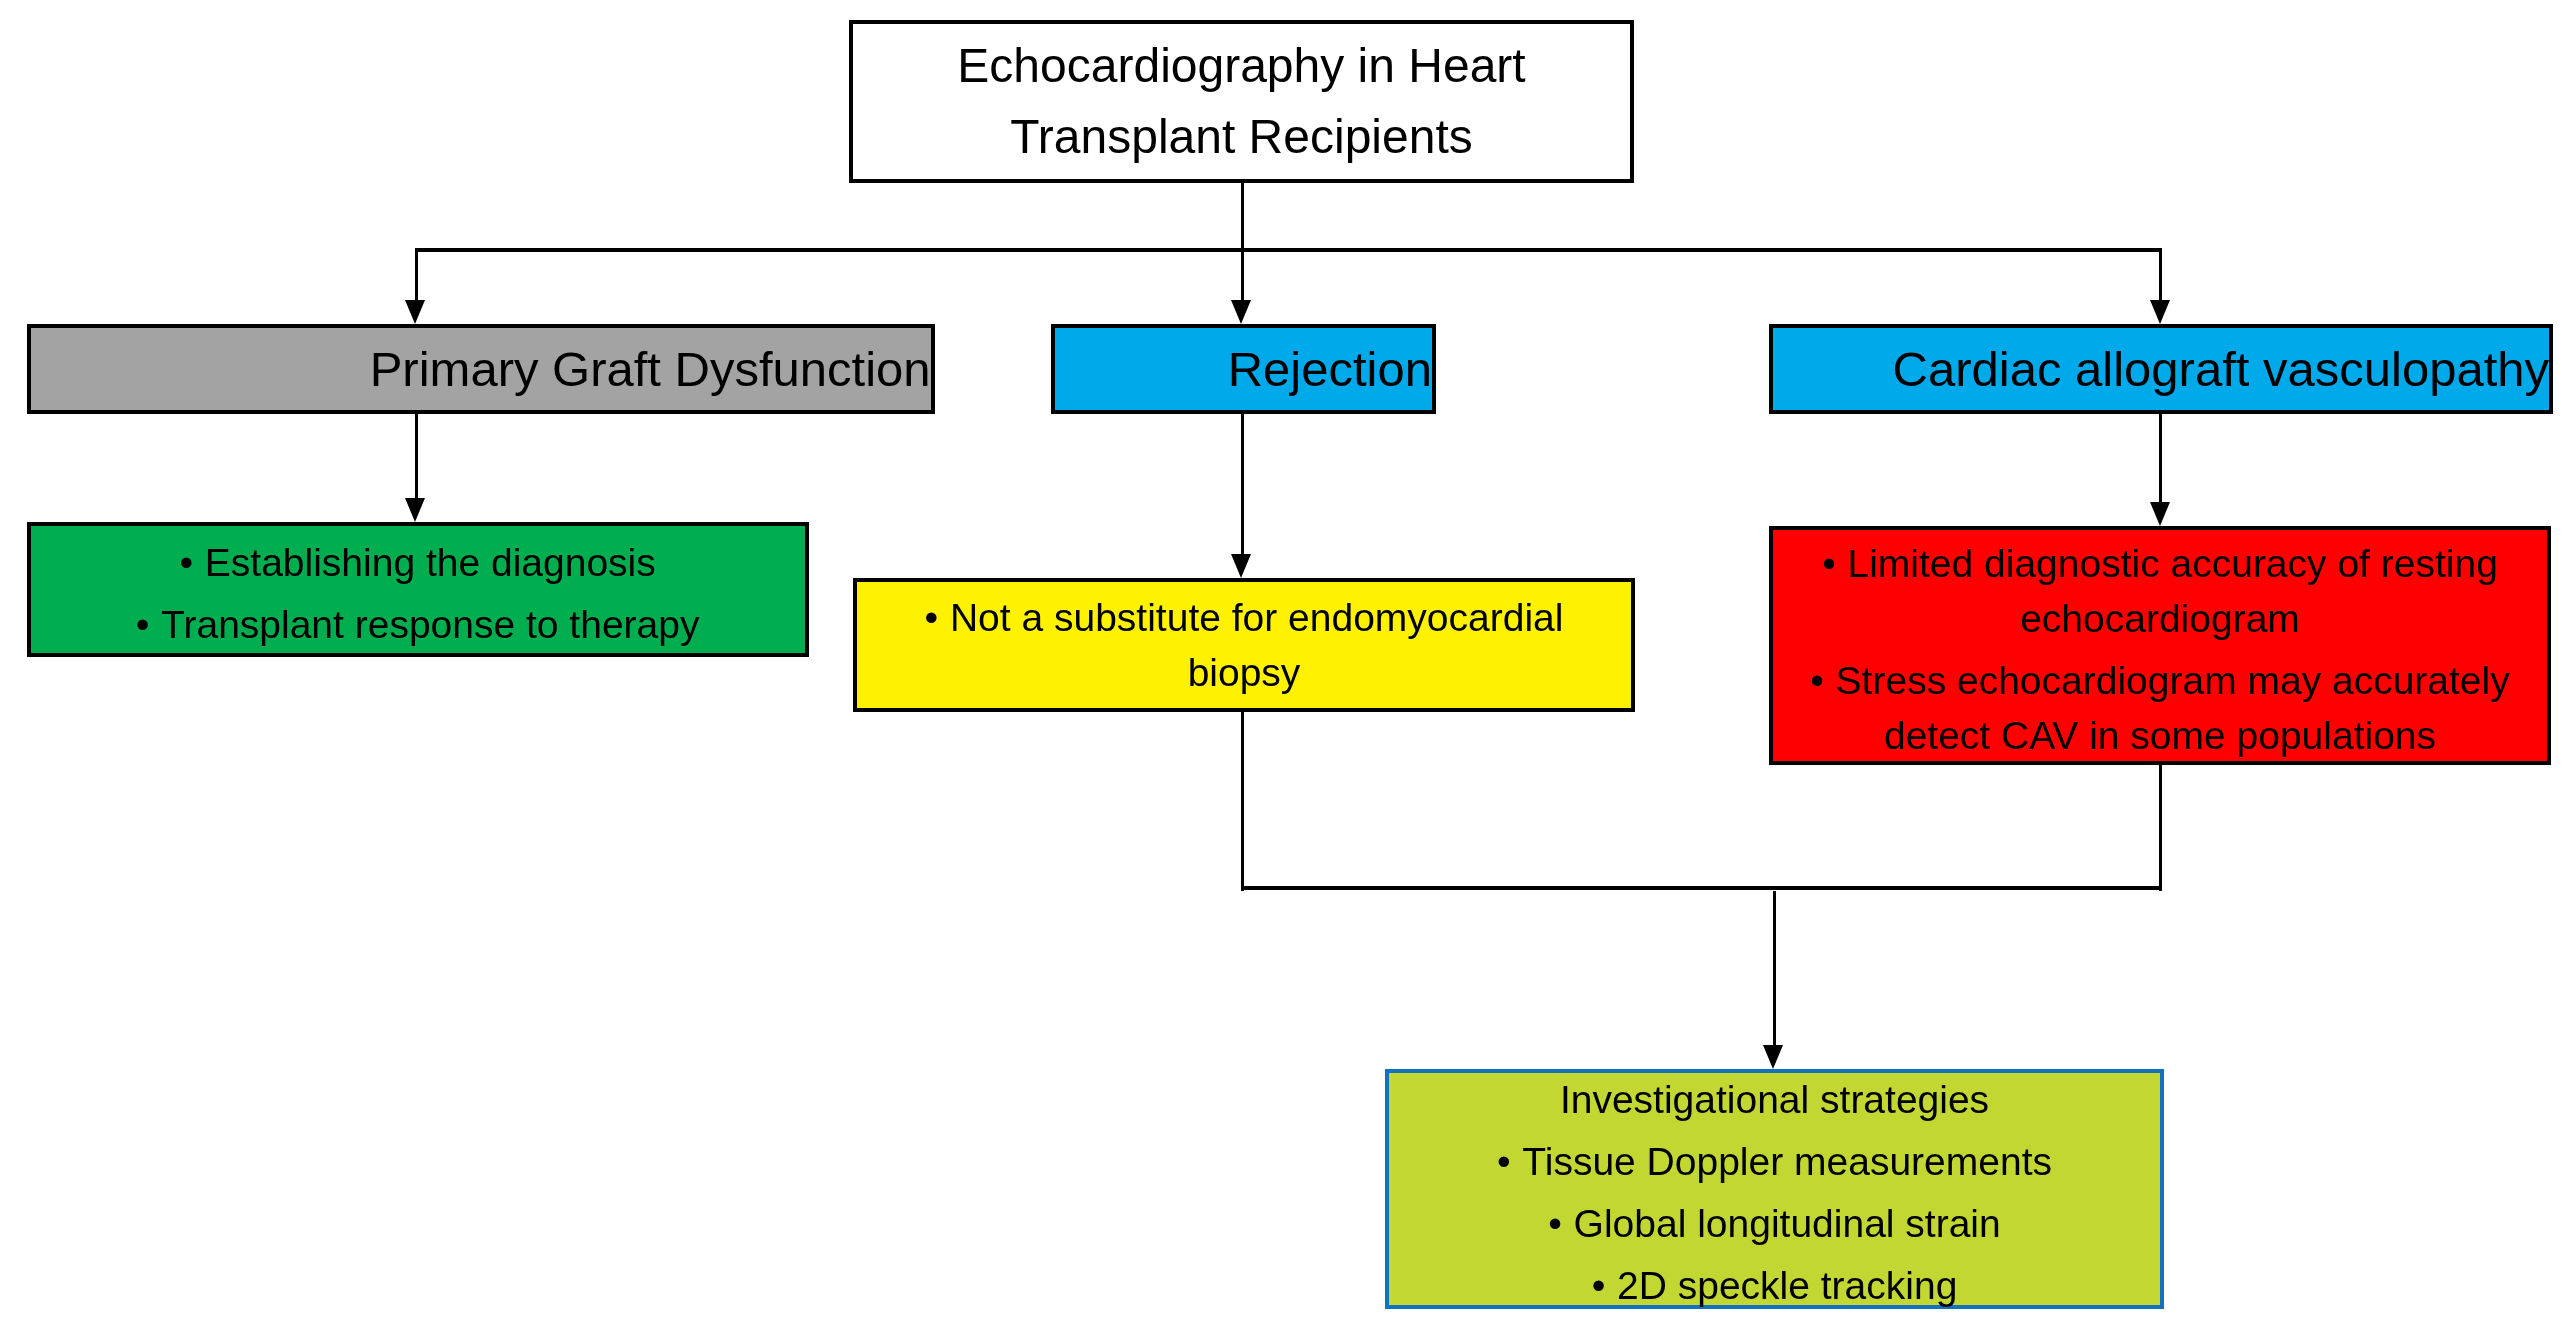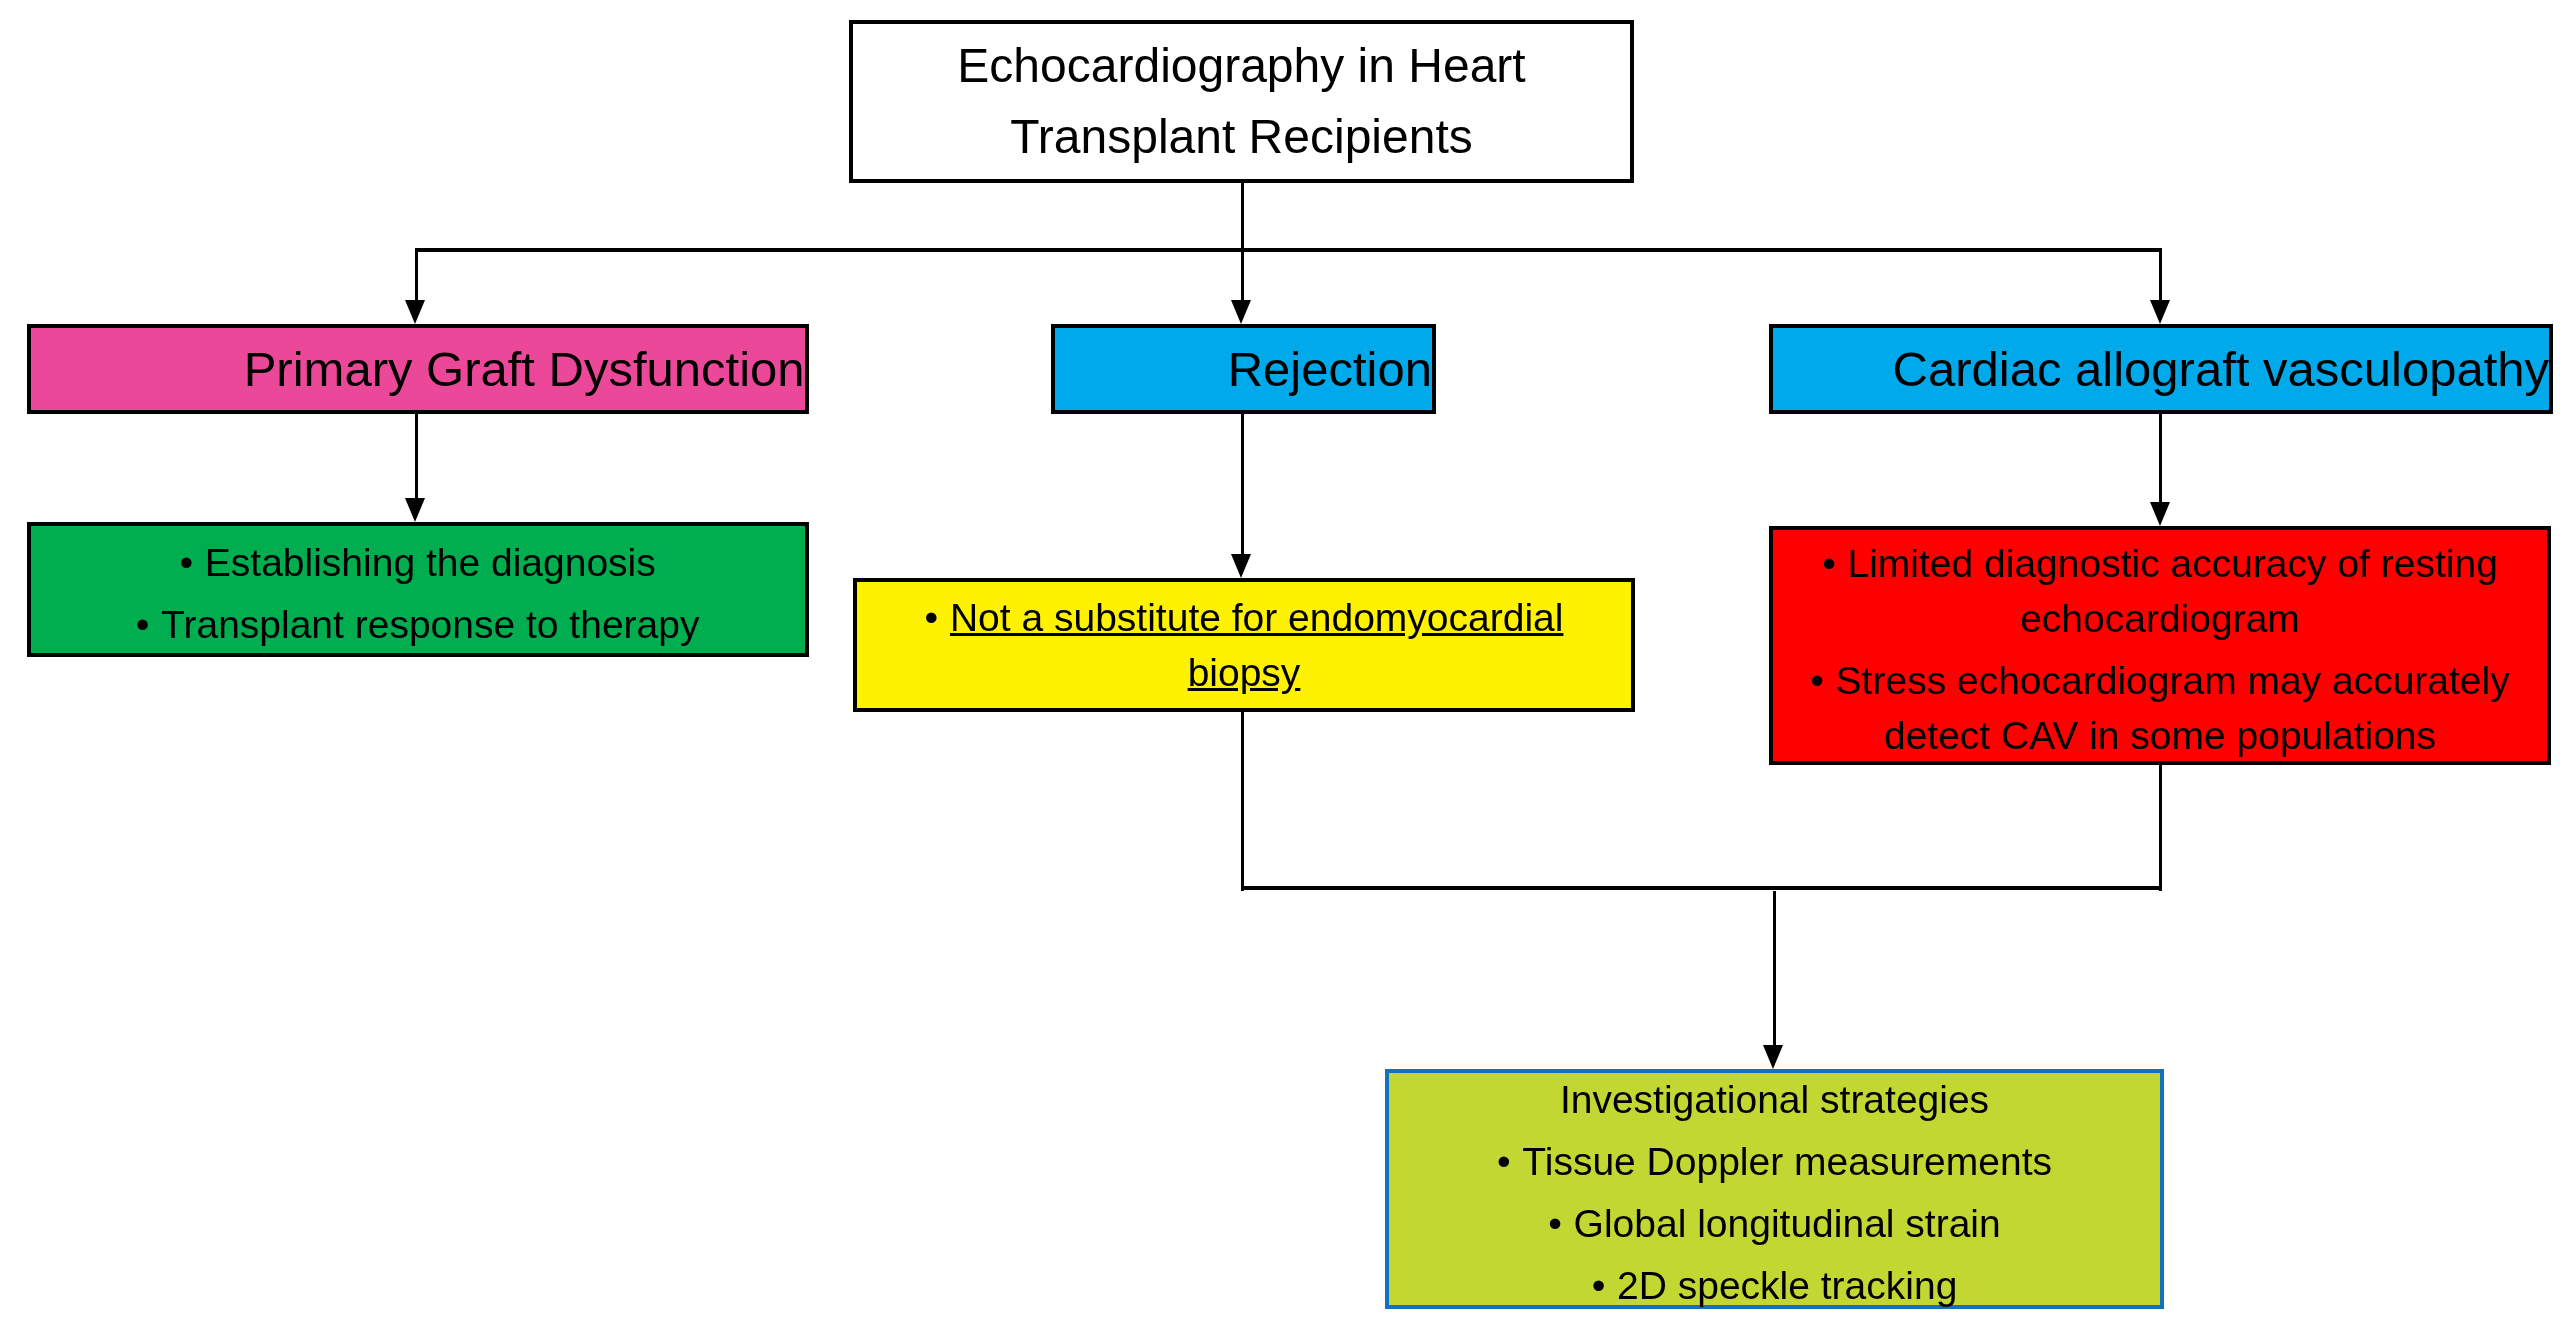--- a/index.html
+++ b/index.html
@@ -33,21 +33,21 @@
     font-weight:400;
   }
   .detail-box{
     font-size:39px;
     line-height:55px;
     font-weight:400;
     border-width:4.4px;
   }
   .bullet-line{width:100%;margin-top:7px;}
   .bullet{display:inline-block;margin-right:0.30em;}
-  .wrap-narrow{max-width:691px;margin:0 auto;text-decoration:underline;}
+  .wrap-narrow{max-width:691px;margin:0 auto;}
   .vline,.hline{position:absolute;background:#000;}
   .arrowhead{
     position:absolute;
     width:0;height:0;
     border-left:10.6px solid transparent;
     border-right:10.6px solid transparent;
     border-top:24px solid #000;
   }
 </style>
 </head>
@@ -60,21 +60,21 @@
   </div>
 
   <div class="vline" style="left: 1241px; top: 183px; width: 2.7px; height: 121px; background: rgb(0, 0, 0);"></div>
   <div class="hline" style="left: 416px; top: 248px; width: 1746px; height: 3.5px; background: rgb(0, 0, 0);"></div>
   <div class="vline" style="left: 415px; top: 248px; width: 2.7px; height: 55px; background: rgb(0, 0, 0);"></div>
   <div class="vline" style="left: 2159px; top: 248px; width: 2.7px; height: 55px; background: rgb(0, 0, 0);"></div>
   <div class="arrowhead" style="left: 405px; top: 300px; border-top-color: rgb(0, 0, 0);"></div>
   <div class="arrowhead" style="left: 1231px; top: 300px; border-top-color: rgb(0, 0, 0);"></div>
   <div class="arrowhead" style="left: 2150px; top: 300px; border-top-color: rgb(0, 0, 0);"></div>
 
-  <div class="box branch-box" style="left: 26.6px; top: 324px; width: 782px; height: 90px; background: #ec4899;">
+  <div class="box branch-box" style="left: 26.6px; top: 324px; width: 908px; height: 90px; background: #a3a3a3;">
     <div>Primary Graft Dysfunction</div>
   </div>
   <div class="box branch-box" style="left: 1051px; top: 324px; width: 385px; height: 90px; background: rgb(0, 169, 233);">
     <div>Rejection</div>
   </div>
   <div class="box branch-box" style="left: 1769px; top: 324px; width: 784px; height: 90px; background: rgb(0, 169, 233);">
     <div>Cardiac allograft vasculopathy</div>
   </div>
 
   <div class="vline" style="left: 415px; top: 413px; width: 2.7px; height: 87px; background: rgb(0, 0, 0);"></div>

